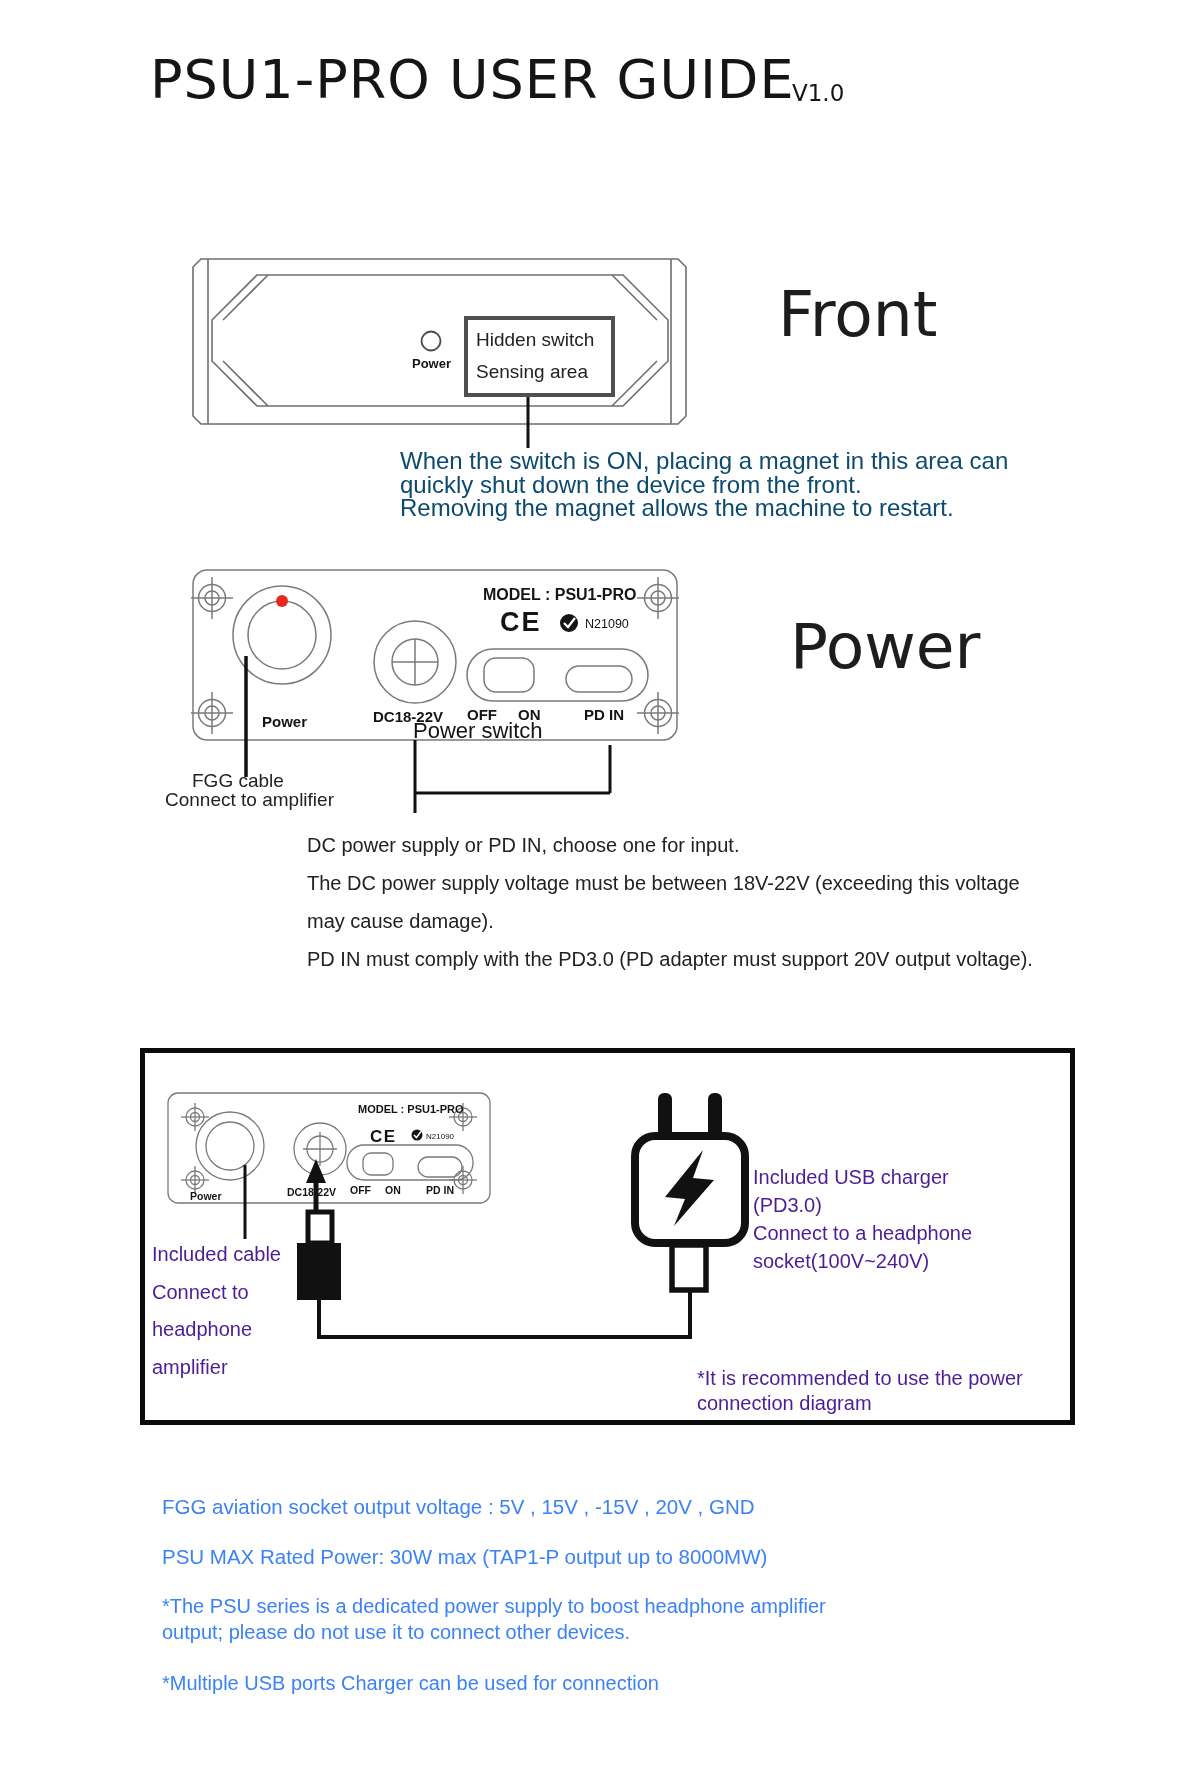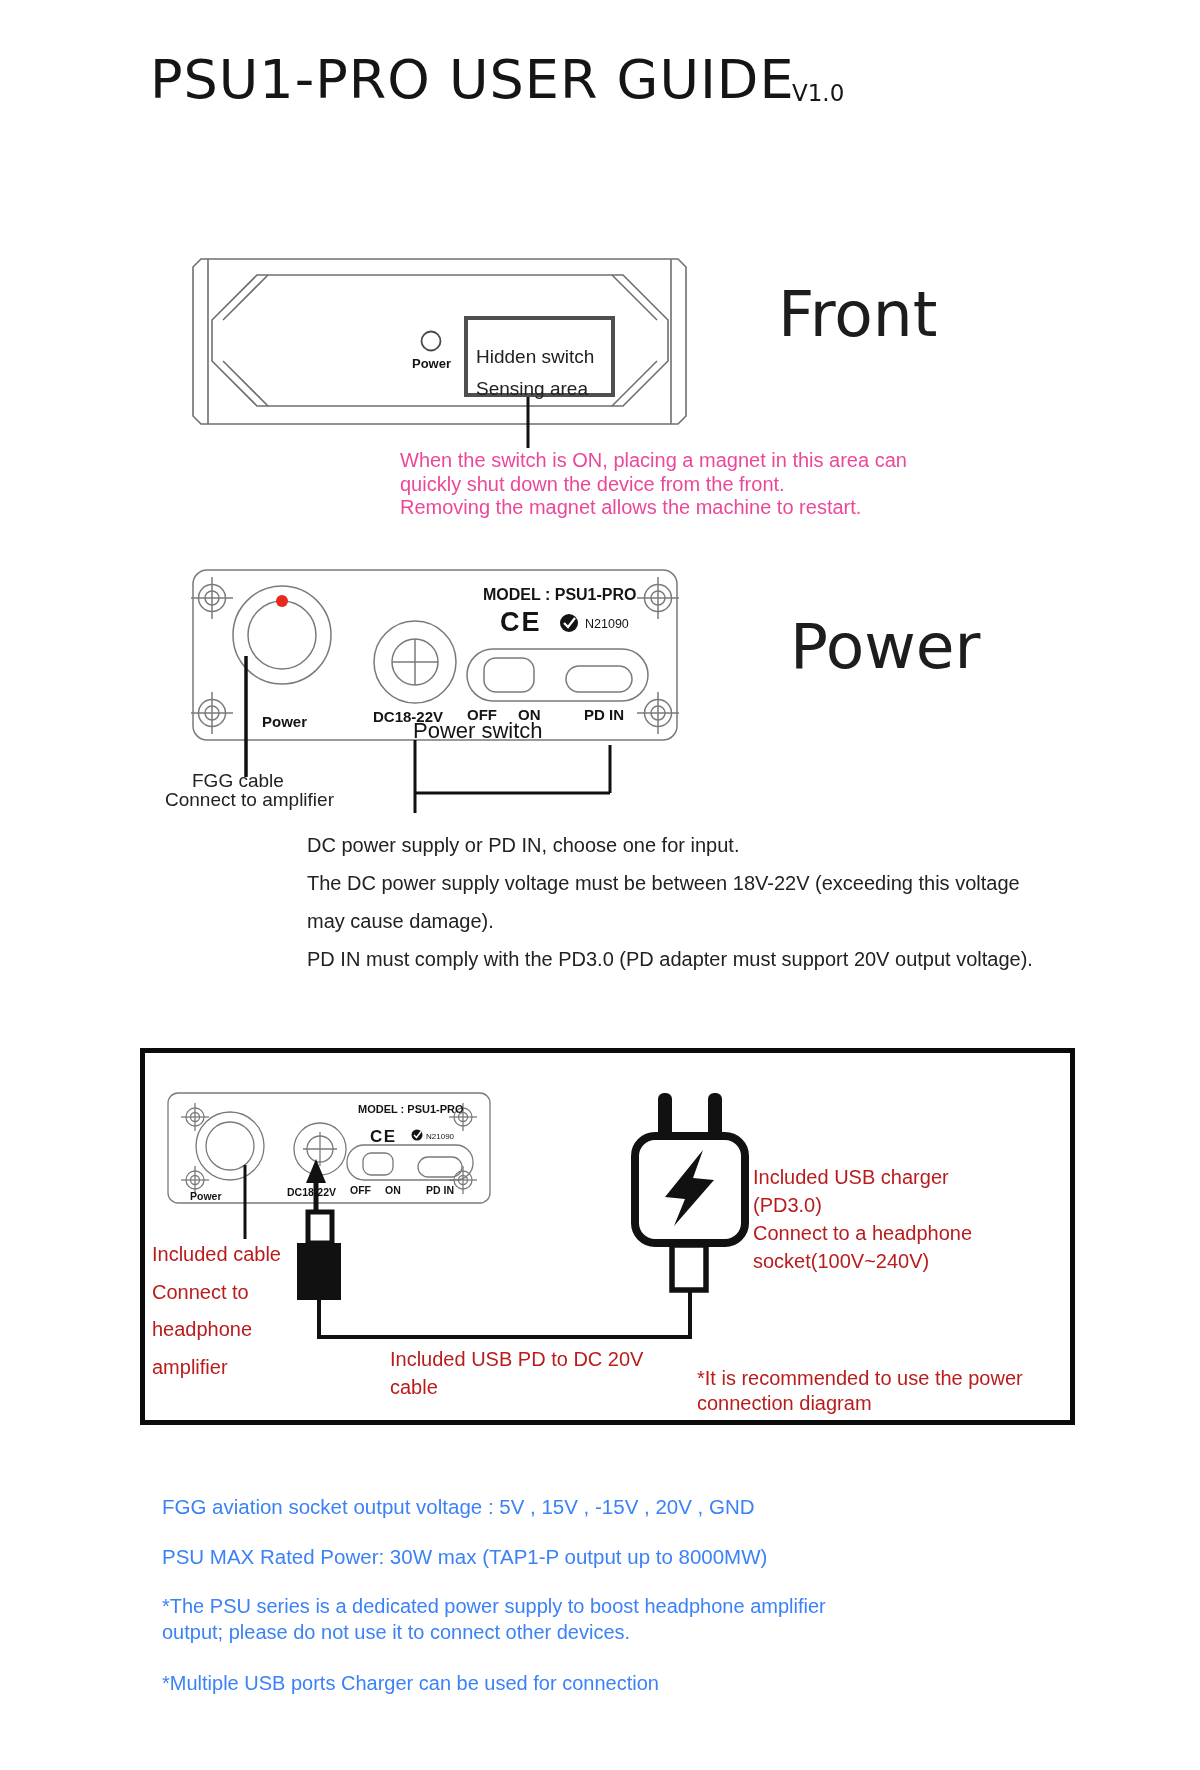--- a/index.html
+++ b/index.html
@@ -2,27 +2,27 @@
 <html><head>
 <meta charset="utf-8">
 <style>
   html,body{margin:0;padding:0;background:#ffffff;}
   .page{position:relative;width:1188px;height:1770px;background:#fff;overflow:hidden;
         font-family:"Liberation Sans","DejaVu Sans",sans-serif;color:#1b1b1b;}
   .abs{position:absolute;}
   .title{font-size:54px;font-weight:400;letter-spacing:1px;color:#151515;font-family:"DejaVu Sans",sans-serif;}
   .version{font-size:23px;color:#151515;font-family:"DejaVu Sans",sans-serif;}
   .heading{font-size:63px;font-weight:400;color:#1d1d1d;font-family:"DejaVu Sans",sans-serif;}
-  .para{font-size:20px;line-height:23.5px;color:#ec4899;}
+  .para{font-size:24px;line-height:23.5px;color:#0c4a6e;}
   .para2{font-size:20px;line-height:38px;color:#222;}
   .hiddenbox{box-sizing:border-box;width:151px;height:81px;border:4px solid #4f4f4f;background:#fff;
-             font-size:19px;line-height:32px;padding:21px 0 0 8px;color:#222;}
+             font-size:19px;line-height:32px;padding:4px 0 0 8px;color:#222;}
   .fgglab{font-size:19px;color:#222;}
   .connection-box{box-sizing:border-box;border:5px solid #0b0b0b;background:#fff;}
-  .boxtext{font-size:20px;color:#b91c1c;}
+  .boxtext{font-size:20px;color:#4c1d95;}
   .footer-line{font-size:20.5px;color:#3b82f6;margin-left:32px;}
   svg text{font-family:"Liberation Sans","DejaVu Sans",sans-serif;fill:#141414;}
   .lbl-b{font-weight:bold;}
 </style>
 </head>
 <body>
 
 <div class="page">
 
   <h1 class="abs title" style="left:150px;top:48px;margin:0;">PSU1-PRO USER GUIDE</h1>
@@ -213,24 +213,20 @@
       </g>
     </svg>
 
     <div class="abs boxtext" style="left:7px;top:183px;line-height:37.5px;">
       <div>Included cable</div>
       <div>Connect to</div>
       <div>headphone</div>
       <div>amplifier</div>
     </div>
 
-    <div class="abs boxtext" style="left:245px;top:292px;line-height:28px;">
-      <div>Included USB PD to DC 20V</div>
-      <div>cable</div>
-    </div>
 
     <div class="abs boxtext" style="left:608px;top:110px;line-height:28px;">
       <div>Included USB charger</div>
       <div>(PD3.0)</div>
       <div>Connect to a headphone</div>
       <div>socket(100V~240V)</div>
     </div>
 
     <div class="abs boxtext" style="left:552px;top:313px;line-height:25px;">
       <div>*It is recommended to use the  power</div>

